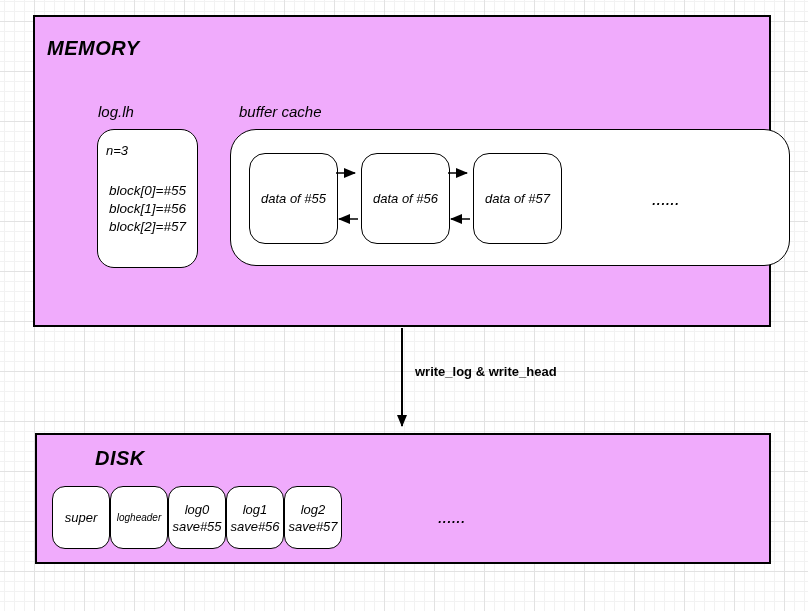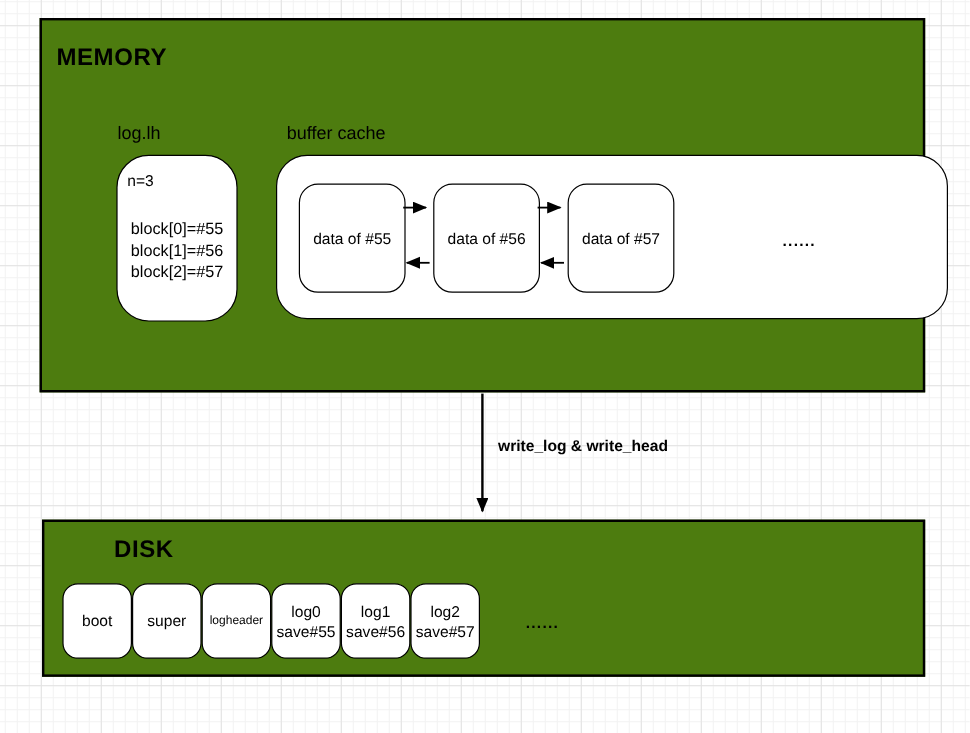--- a/index.html
+++ b/index.html
@@ -18,22 +18,23 @@
     background-image:
       linear-gradient(to right, var(--grid-major) 1px, transparent 1px),
       linear-gradient(to bottom, var(--grid-major) 1px, transparent 1px),
       linear-gradient(to right, var(--grid-minor) 1px, transparent 1px),
       linear-gradient(to bottom, var(--grid-minor) 1px, transparent 1px);
     background-size:50px 50px,50px 50px,10px 10px,10px 10px;
     background-position:34px 21px,34px 21px,4px 1px,4px 1px;
   }
   .container-box{
     position:absolute;
-    background:#4d7c0f;
+    background:#f0abfc;
     border:2px solid var(--stroke);
+    font-style:italic;
   }
   .box-title{
     position:absolute;
     font-size:20px;
     font-weight:bold;
     letter-spacing:0.5px;
   }
   .group-label{
     position:absolute;
     font-size:15px;
@@ -84,21 +85,21 @@
   svg.overlay path.link{pointer-events:stroke;}
 </style>
 </head>
 <body>
 
 <div class="container-box" style="left:33px;top:15px;width:738px;height:312px;">
   <div class="box-title" style="left:12px;top:20px;">MEMORY</div>
 
   <div class="group-label" style="left:63px;top:86px;">log.lh</div>
 
-  <div class="rounded loglh-box" style="left:62px;top:112px;width:101px;height:139px;border-radius:27px;">
+  <div class="rounded loglh-box" style="left:62px;top:112px;width:101px;height:139px;">
     <span class="loglh-n">n=3</span>
     <span class="loglh-block">block[0]=#55</span>
     <span class="loglh-block">block[1]=#56</span>
     <span class="loglh-block">block[2]=#57</span>
   </div>
 
   <div class="group-label" style="left:204px;top:86px;">buffer cache</div>
 
   <div class="rounded cache-box" style="left:195px;top:112px;width:560px;height:137px;">
     <div class="rounded data-node" style="left:18px;top:23px;width:89px;height:91px;">
@@ -113,24 +114,20 @@
     <div class="ellipsis" style="left:400px;top:63px;width:70px;">......</div>
   </div>
 </div>
 
 <div class="arrow-label" style="left:415px;top:364px;">write_log &amp; write_head</div>
 
 <div class="container-box" style="left:35px;top:433px;width:736px;height:131px;">
   <div class="box-title" style="left:10px;top:12px;margin-left:48px;">DISK</div>
 
   <div class="disk-cells" style="left:15px;top:51px;">
-    <div class="dcell">
-      <span>boot</span>
-        <span></span>
-    </div>
     <div class="dcell">
       <span>super</span>
         <span></span>
     </div>
     <div class="dcell small">
       <span>logheader</span>
         <span></span>
     </div>
     <div class="dcell">
       <span>log0</span>

